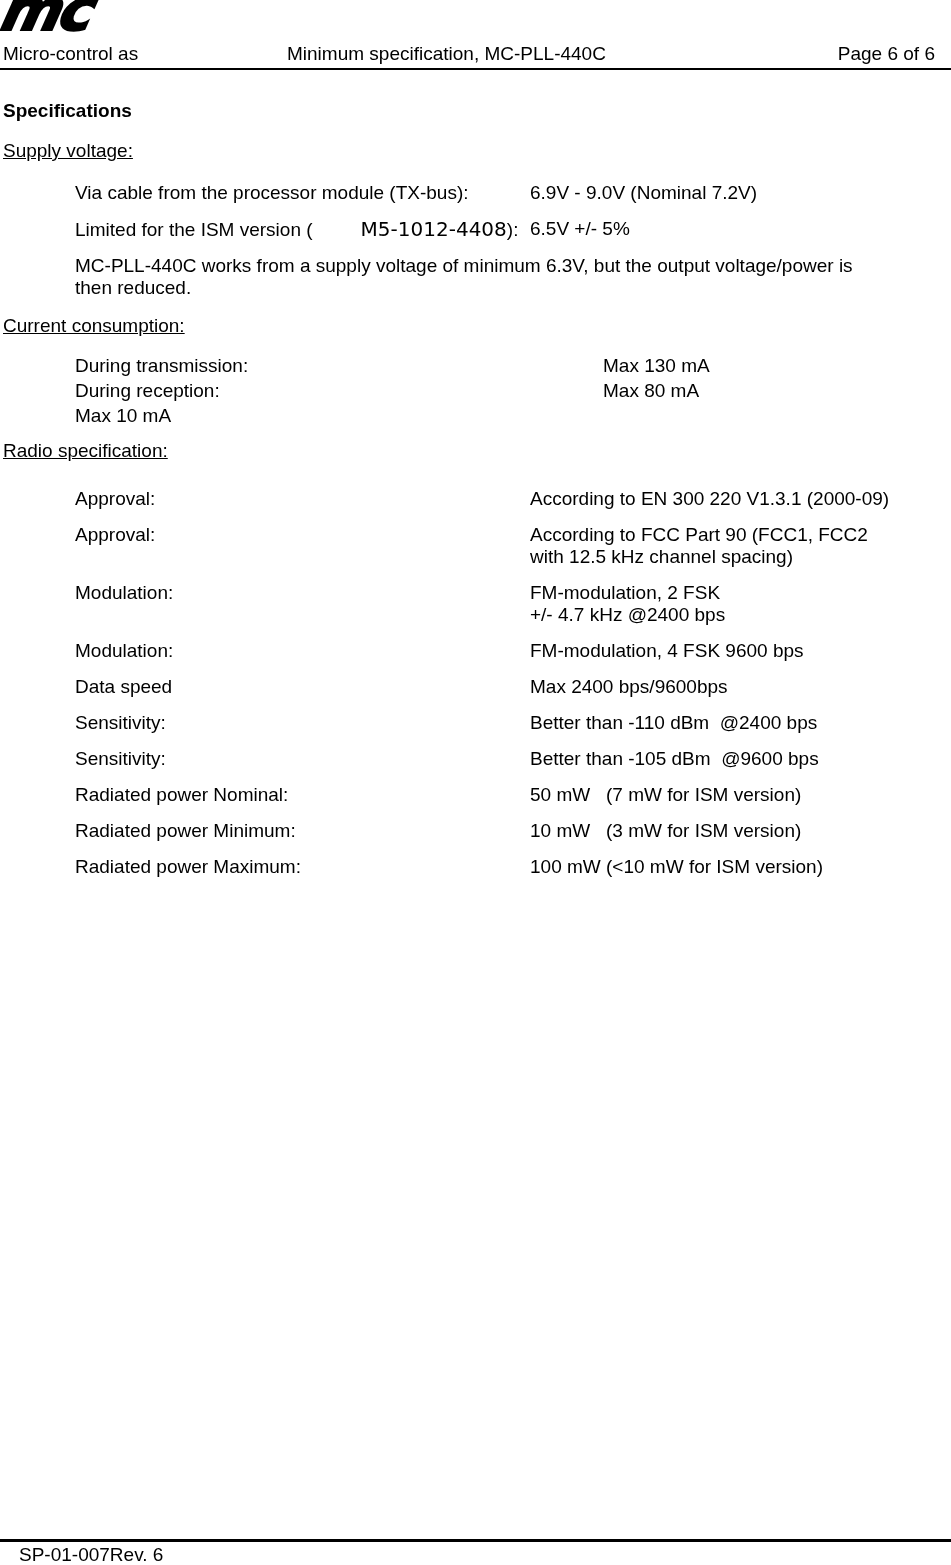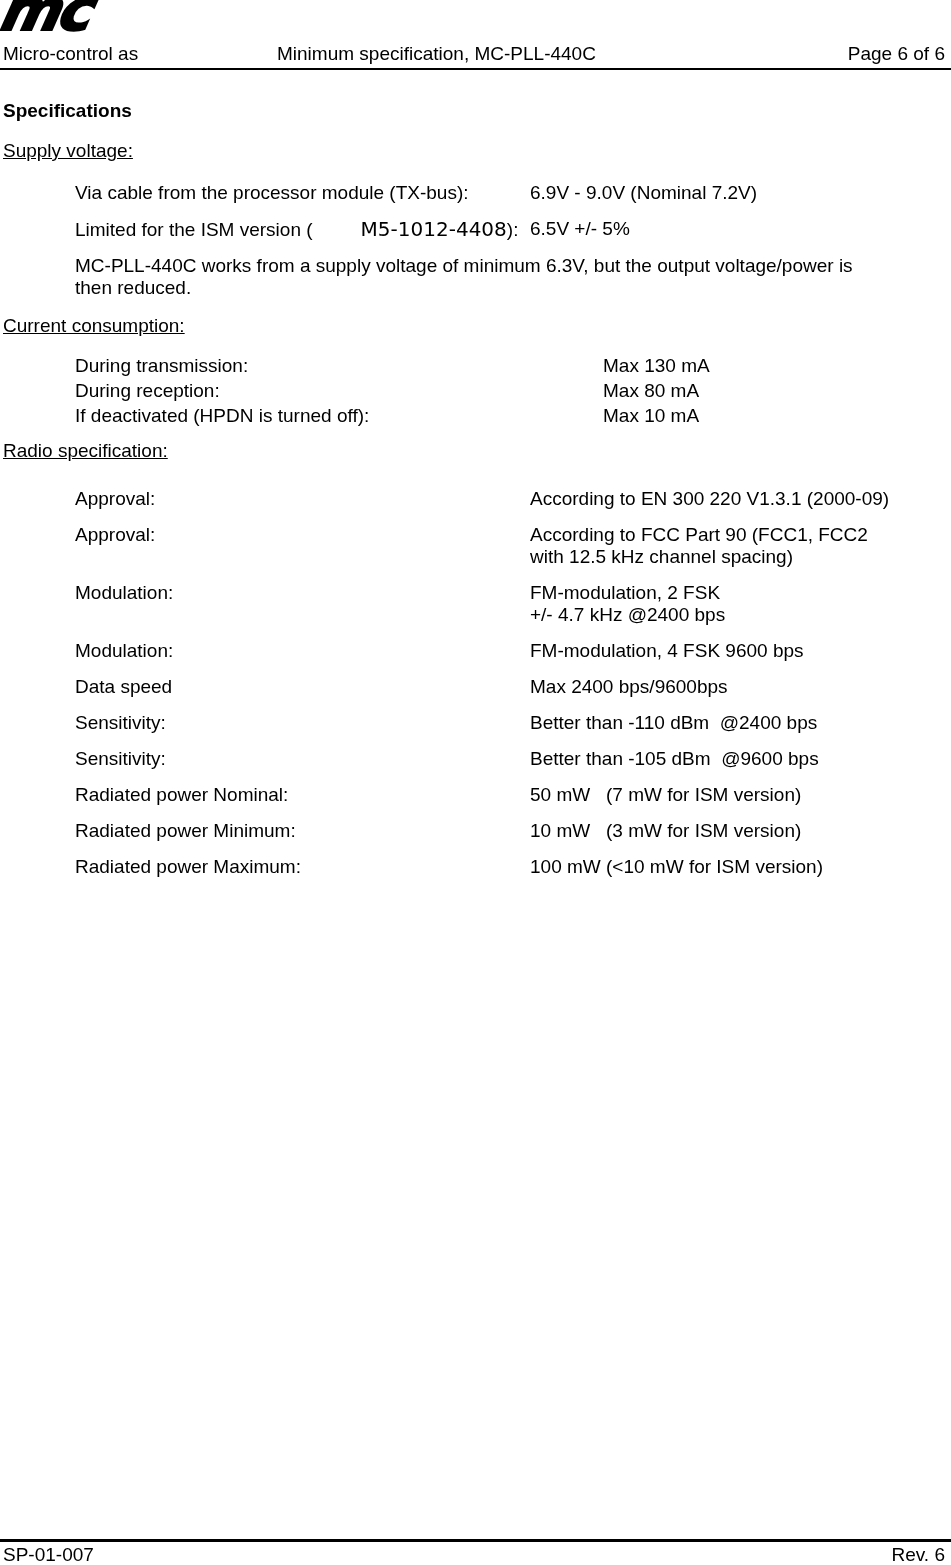--- a/index.html
+++ b/index.html
@@ -17,22 +17,22 @@
   
   .logo {
     position:absolute; left:4px; top:-24px;
     font-family:"DejaVu Sans", sans-serif;
     font-weight:bold; font-style:italic;
     font-size:58px; letter-spacing:-3px;
     transform:skewX(-14deg);
     -webkit-text-stroke:2px #000;
   }
   .header-row {
-    position:absolute; left:3px; right:6px; top:43px;
-    display:flex; align-items:flex-start;
+    position:absolute; left:3px; right:16px; top:43px;
+    display:flex; align-items:flex-start;gap:10px;
   }
   .header-company { flex:0 0 274px; }
   .header-doc-title { flex:1 1 auto; text-align:left; }
   .header-page { flex:0 0 auto; text-align:right; }
   .header-rule {
     position:absolute; left:0; right:0; top:68px;
     height:2px; background:#000;
   }
   
   .content { position:absolute; left:3px; top:96px; width:942px; }
@@ -59,22 +59,22 @@
   .crow { display:flex; padding-left:72px; line-height:25px; }
   .crow .label { flex:0 0 528px; }
   .crow .value { flex:1 1 auto; white-space:pre-wrap; }
   .alt-font { font-family:"DejaVu Sans", sans-serif; font-size:20px;margin-left:48px; }
   
   .footer-rule {
     position:absolute; left:0; right:0; top:1539px;
     height:3px; background:#000;
   }
   .footer-row {
-    position:absolute; left:3px; right:6px; top:1544px;
-    display:flex; justify-content:space-between;
+    position:absolute; left:19px; right:6px; top:1544px;
+    display:flex; 
   }
 </style>
 </head>
 <body>
 
 <div class="page">
 
   <div class="logo">mc</div>
   <div class="header-row">
     <span class="header-company">Micro-control as</span>
@@ -107,21 +107,20 @@
     <div class="consumption-block">
       <div class="crow">
         <span class="label">During transmission:</span>
         <span class="value">Max 130 mA</span>
       </div>
       <div class="crow">
         <span class="label">During reception:</span>
         <span class="value">Max 80 mA</span>
       </div>
       <div class="crow">
-        <span class="label">If deactivated (HPDN is turned off):</span>
         <span class="value">Max 10 mA</span>
       </div>
     </div>
 
     <h2 class="section-heading radio">Radio specification:</h2>
 
     <div class="row">
       <span class="label">Approval:</span>
       <span class="value">According to EN 300 220 V1.3.1 (2000-09)</span>
     </div>

